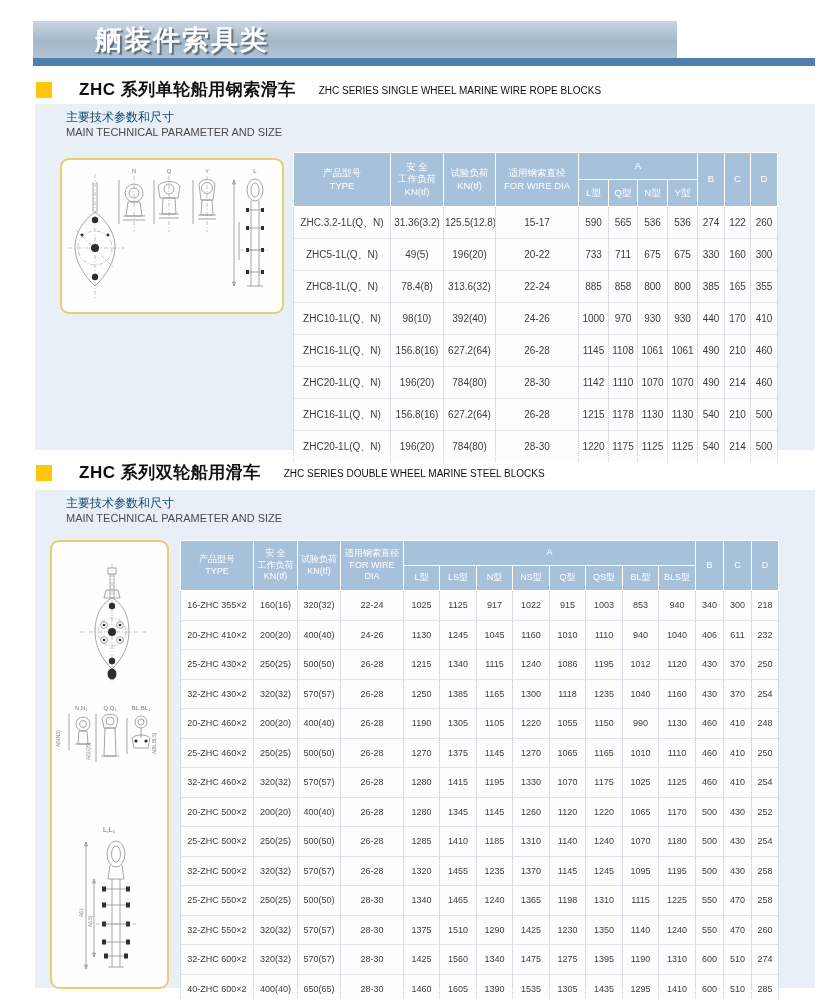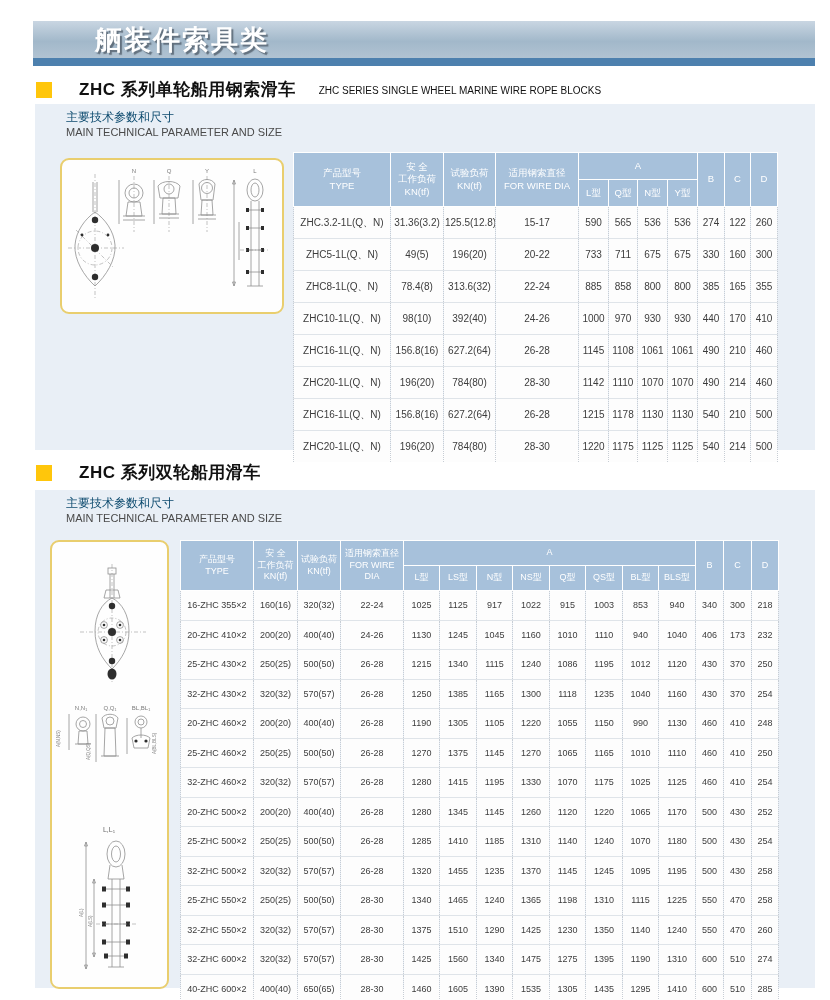--- a/index.html
+++ b/index.html
@@ -3,21 +3,21 @@
 <meta charset="utf-8">
 <style>
   html,body{margin:0;padding:0;}
   body{
     width:830px;height:1000px;position:relative;background:#fff;
     font-family:"Liberation Sans","DejaVu Sans",sans-serif;
     -webkit-font-smoothing:antialiased;
   }
   
   .banner{
-    position:absolute;left:33px;top:21px;width:782px;height:37px;
+    position:absolute;left:33px;top:21px;width:644px;height:37px;
     background:linear-gradient(180deg,#c9d6e2 0%,#a2b8ca 55%,#b1c3d2 100%);
     display:flex;align-items:center;padding-left:62px;box-sizing:border-box;
   }
   .banner-zh{
     font-size:27px;font-weight:bold;color:#ffffff;letter-spacing:2px;
     text-shadow:2px 2px 1px rgba(85,98,110,.85);
   }
   .banner-en{
     font-size:16px;font-weight:bold;color:#dde4ea;margin-left:16px;margin-top:6px;
     letter-spacing:.5px;text-shadow:1px 1px 1px rgba(85,98,110,.7);
@@ -293,20 +293,21 @@
           <td>214</td>
           <td>500</td>
         </tr>
       </tbody>
   </table>
 </div>
 
 <div class="section-header" style="top:461px;">
   <span class="bullet"></span>
   <span class="sec-zh">ZHC 系列双轮船用滑车</span>
+  <span class="sec-en">ZHC SERIES DOUBLE WHEEL MARINE STEEL BLOCKS</span>
 </div>
 
 <div class="panel" id="panel-2">
   <div class="subtitle">
     <div class="zh">主要技术参数和尺寸</div>
     <div class="en">MAIN TECHNICAL PARAMETER AND SIZE</div>
   </div>
 
   <div class="drawbox" id="drawbox-2">
     <svg width="111" height="441" viewBox="0 0 111 441">
@@ -456,21 +457,21 @@
           <td>24-26</td>
           <td>1130</td>
           <td>1245</td>
           <td>1045</td>
           <td>1160</td>
           <td>1010</td>
           <td>1110</td>
           <td>940</td>
           <td>1040</td>
           <td>406</td>
-          <td>173</td>
+          <td>611</td>
           <td>232</td>
         </tr>
         <tr>
           <td>25-ZHC 430×2</td>
           <td>250(25)</td>
           <td>500(50)</td>
           <td>26-28</td>
           <td>1215</td>
           <td>1340</td>
           <td>1115</td>

